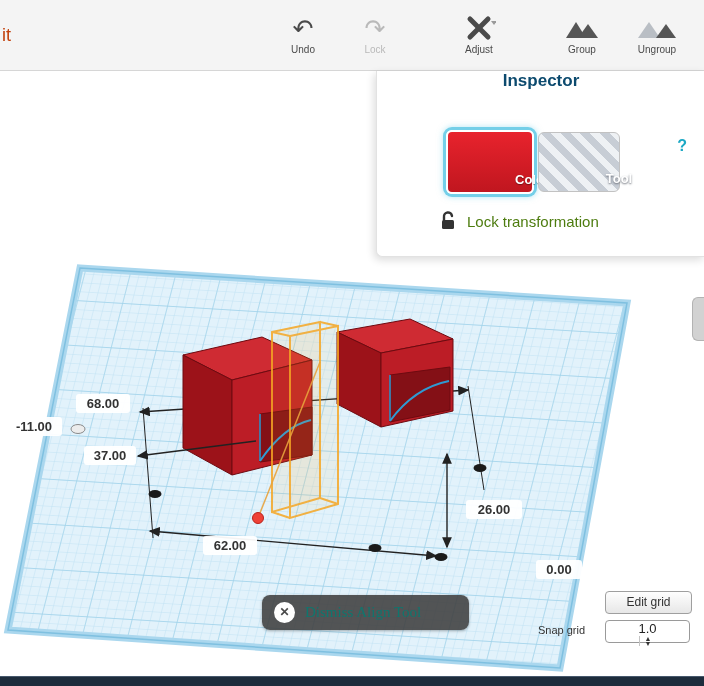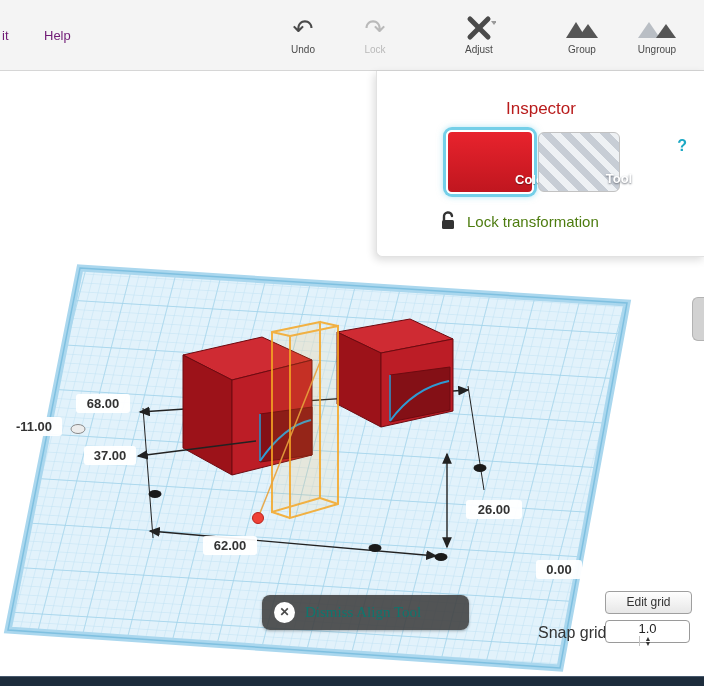--- a/index.html
+++ b/index.html
@@ -1,37 +1,37 @@
 <!DOCTYPE html>
 <html><head>
 <meta charset="utf-8">
 <style>
   html,body{margin:0;padding:0;}
   body{width:704px;height:686px;overflow:hidden;font-family:"Liberation Sans",sans-serif;background:#fff;position:relative;}
   #app{position:absolute;inset:0;width:704px;height:686px;background:#fff;}
 
   
   .toolbar{position:absolute;top:0;left:0;width:704px;height:70px;background:#f4f4f4;border-bottom:1px solid #d6d6d6;z-index:30;}
-  .menu-item{position:absolute;top:0;height:70px;display:flex;align-items:center;font-size:13px;color:#701a75;cursor:default;}
+  .menu-item{position:absolute;top:0;height:70px;display:flex;align-items:center;font-size:18px;color:#c2410c;cursor:default;}
   .menu-edit{left:2px;}
   .menu-help{left:44px;}
   .tool{position:absolute;top:12px;text-align:center;color:#4a4a4a;cursor:pointer;}
   .tool .ticon{display:block;height:34px;line-height:32px;font-size:25px;color:#4a4a4a;}
   .tool .tlabel{display:block;font-size:10px;color:#4a4a4a;margin-top:-2px;}
   .tool.disabled .ticon,.tool.disabled .tlabel{color:#b9b9b9;}
   .tool-undo{left:281px;width:44px;}
   .tool-redo{left:353px;width:44px;}
   .tool-adjust{left:453px;width:52px;}
   .tool-group{left:556px;width:52px;}
   .tool-ungroup{left:626px;width:62px;}
   .iconsvg{display:block;margin:0 auto;height:34px;}
 
   
   .inspector{position:absolute;top:71px;left:376px;width:328px;height:185px;background:#fff;border:1px solid #e2e2e2;border-right:none;border-top:none;border-radius:0 0 0 6px;box-shadow:-2px 3px 8px rgba(0,0,0,.14);z-index:40;}
-  .inspector-title{text-align:center;font-size:17px;font-weight:normal;color:#b91c1c;padding-top:28px;}
+  .inspector-title{text-align:center;font-size:17px;font-weight:bold;color:#0c4a6e;padding-top:0;}
   .swatch{position:absolute;border-radius:6px;text-align:center;cursor:pointer;}
   .swatch-color{left:69px;top:59px;width:84px;height:60px;background:linear-gradient(#e8232d,#c0161f);border:2px solid #fff;box-shadow:0 0 0 3px #74cfe8,0 0 6px 3px rgba(116,207,232,.55);}
   .swatch-color .swlabel{position:absolute;bottom:5px;width:100%;color:#fff;font-weight:bold;font-size:13px;text-shadow:0 1px 1px rgba(0,0,0,.4);}
   .swatch-hole{left:161px;top:61px;width:80px;height:58px;background:repeating-linear-gradient(45deg,#c7cdd5 0 7px,#eef1f4 7px 14px);border:1px solid #c2c2c2;}
   .swatch-hole .swlabel{position:absolute;bottom:5px;width:100%;color:#fff;font-weight:bold;font-size:13px;text-shadow:0 1px 2px rgba(90,95,105,.9);}
   .help-link{position:absolute;right:18px;top:66px;color:#1ba8c4;font-weight:bold;font-size:16px;cursor:pointer;}
   .lock-row{position:absolute;left:62px;top:140px;display:flex;align-items:center;cursor:pointer;}
   .lock-row .lock-icon{margin-right:10px;display:block;}
   .lock-row .lock-label{font-size:15px;color:#4d7c0f;}
 
@@ -39,21 +39,21 @@
   .scene{position:absolute;top:70px;left:0;width:704px;height:608px;z-index:1;}
   .dimtext{font-size:13px;font-weight:bold;fill:#333;font-family:"Liberation Sans",sans-serif;}
 
   
   .dismiss-pill{position:absolute;left:262px;top:595px;width:207px;height:35px;background:rgba(62,62,62,.88);border-radius:8px;display:flex;align-items:center;z-index:20;cursor:pointer;box-shadow:0 1px 3px rgba(0,0,0,.3);}
   .dismiss-x{width:21px;height:21px;border-radius:50%;background:#fff;color:#4a4a4a;font-size:12px;font-weight:bold;line-height:21px;text-align:center;margin:0 10px 0 12px;}
   .dismiss-label{color:#0f766e;font-size:15px;font-family:Liberation Serif, serif;}
 
   
   .edit-grid-btn{position:absolute;left:605px;top:591px;width:85px;height:21px;background:linear-gradient(#fefefe,#e7e7e7);border:1px solid #9f9f9f;border-radius:4px;font-size:12px;color:#333;text-align:center;line-height:21px;z-index:20;cursor:pointer;}
-  .snap-label{position:absolute;left:538px;top:624px;font-size:16px;color:#333;z-index:20;}
+  .snap-label{position:absolute;left:538px;top:624px;font-size:11px;color:#333;z-index:20;}
   .snap-select{position:absolute;left:605px;top:620px;width:85px;height:23px;background:#fff;border:1px solid #9a9a9a;border-radius:4px;z-index:20;display:flex;align-items:center;cursor:pointer;box-sizing:border-box;flex-direction:column;}
   .snap-value{flex:1;text-align:center;font-size:13px;color:#222;}
   .snap-stepper{width:16px;height:100%;border-left:1px solid #c4c4c4;display:flex;flex-direction:column;align-items:center;justify-content:center;font-size:7px;color:#333;line-height:5px;}
 
   
   .bottom-bar{position:absolute;left:0;bottom:0;width:704px;height:9px;background:#1d2c3c;border-top:1px solid #46586c;z-index:50;}
   .scrollbar-thumb{position:absolute;right:0;top:297px;width:11px;height:42px;background:#d2d2d2;border:1px solid #b3b3b3;border-right:none;border-radius:6px 0 0 6px;z-index:25;}
 </style>
 </head>
 <body>
@@ -145,21 +145,20 @@
       <rect x="466" y="430" width="56" height="19" rx="3" fill="#fff" opacity="0.95"></rect>
       <text class="dimtext" x="494" y="444" text-anchor="middle">26.00</text>
 
       <rect x="536" y="490" width="46" height="19" rx="3" fill="#fff" opacity="0.95"></rect>
       <text class="dimtext" x="559" y="504" text-anchor="middle">0.00</text>
     </g>
   </svg>
 
   <header class="toolbar">
     <span class="menu-item menu-edit">it</span>
-    <span class="menu-item menu-help">Help</span>
 
     <div class="tool tool-undo">
       <span class="ticon">↶</span>
       <span class="tlabel">Undo</span>
     </div>
 
     <div class="tool tool-redo disabled">
       <span class="ticon">↷</span>
       <span class="tlabel">Lock</span>
     </div>

